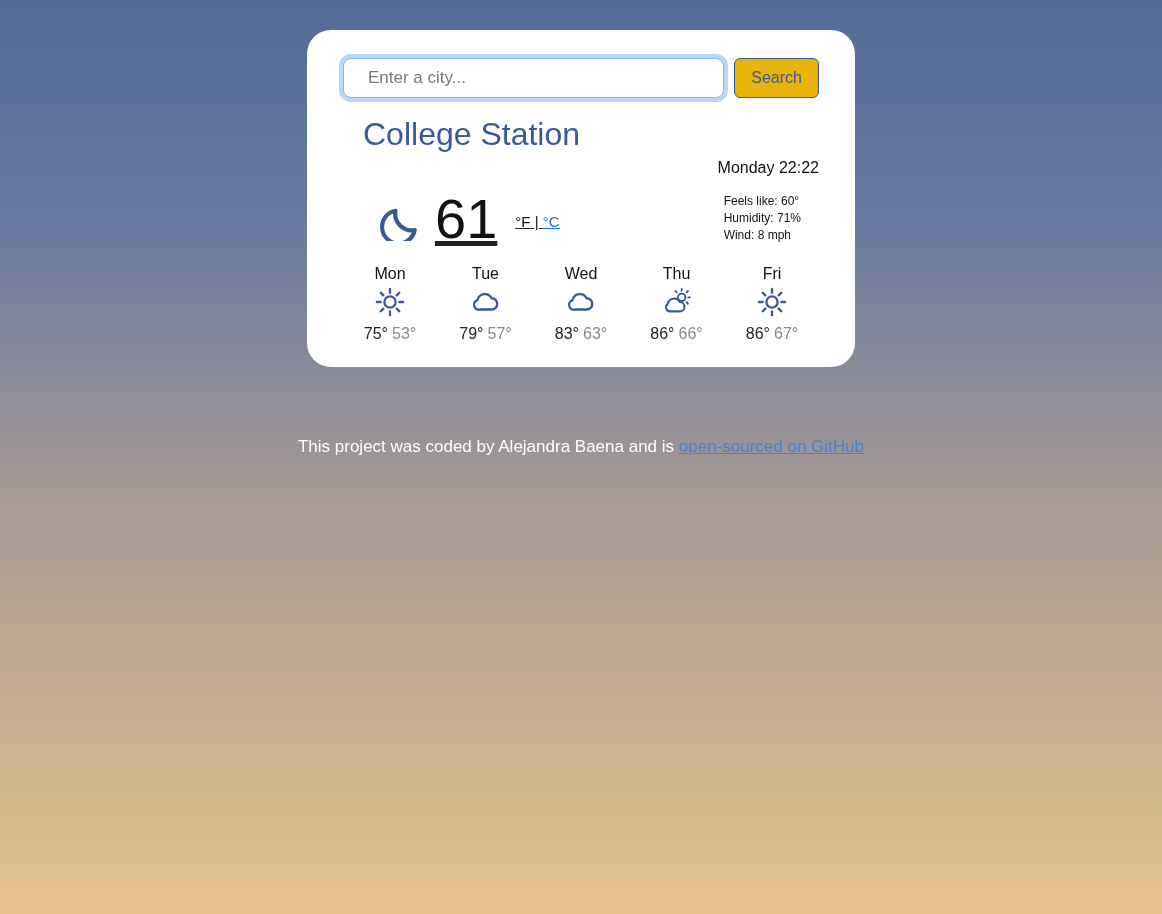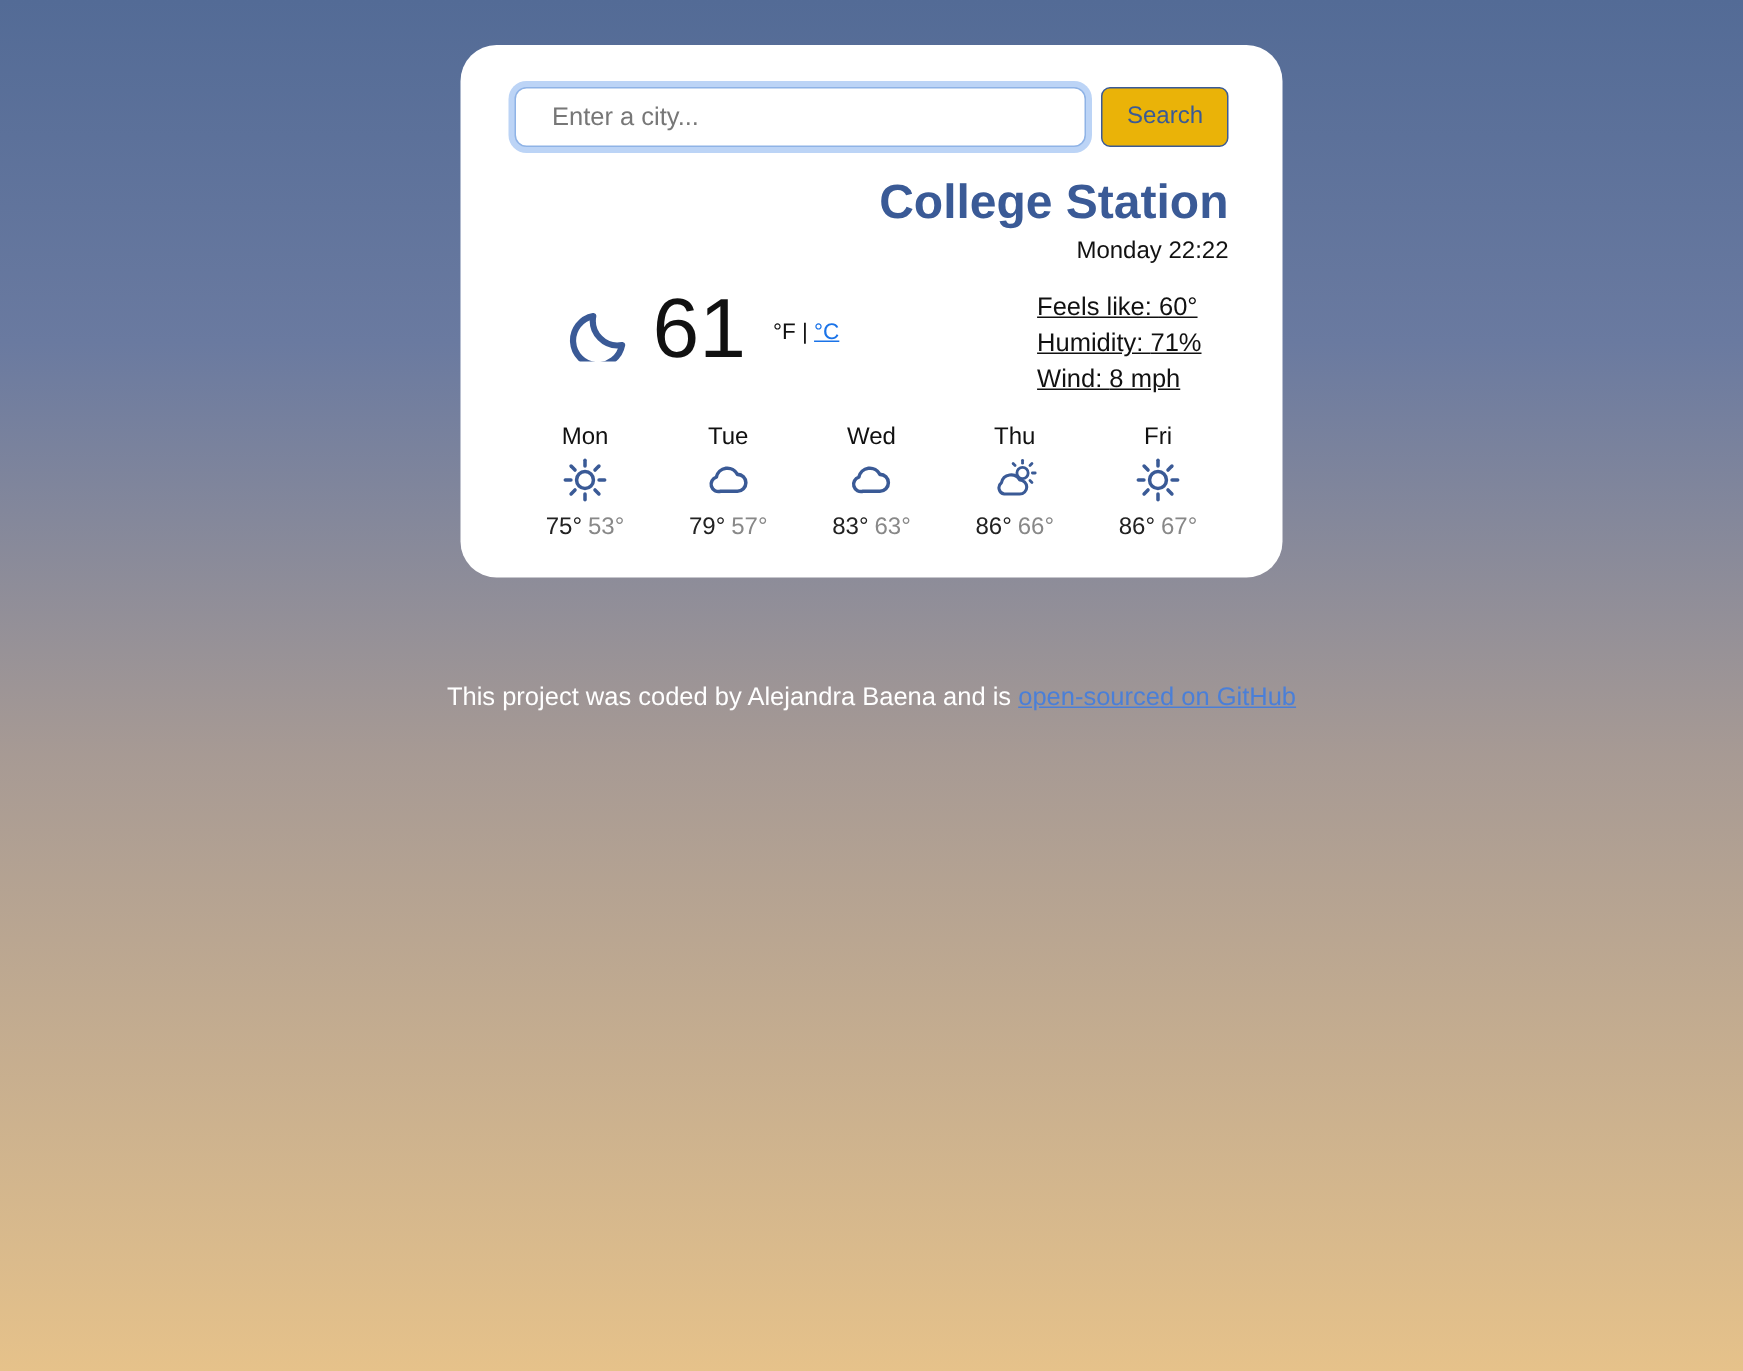--- a/index.html
+++ b/index.html
@@ -37,57 +37,56 @@
     padding: 8px 16px;
     font-size: 16px;
     color: #3a5a96;
     background: #eab308;
     border: 1px solid #3a5a96;
     border-radius: 6px;
     cursor: pointer;
   }
   .city {
     font-size: 32px;
-    font-weight: 700;
+    font-weight: 400;
     color: #3a5a96;
     margin-left: 20px;
     margin-bottom: 4px;
-    text-align: right;
   }
   .dateblock {
     margin-left: 60px;
     font-size: 16px;
     color: #111;
     line-height: 1.4;
     margin-bottom: 12px;
     text-align: right;
   }
   .currentrow {
     display: flex;
     align-items: flex-start;
     margin-bottom: 18px;
   }
   .cur-left {
     display: flex;
     align-items: center;
     gap: 12px;
     margin-left: 36px;
+    text-decoration: underline;
   }
   .cur-icon { width: 44px; height: 44px; color: #3a5a96; }
   .cur-temp { font-size: 56px; font-weight: 400; line-height: 1; color: #111; }
   .units { font-size: 15px; margin-left: 6px; margin-top: 4px; color: #111; }
   .units a { color: #1a73e8; text-decoration: underline; cursor: pointer; }
   .details {
     margin-left: auto;
-    font-size: 17px;
+    font-size: 12px;
     line-height: 1.4;
     color: #111;
     padding-right: 18px;
     padding-top: 2px;
-    text-decoration: underline;
   }
   .forecast {
     display: flex;
     justify-content: space-between;
     text-align: center;
     padding: 0 4px;
   }
   .fday { width: 86px; }
   .fday .dname { font-size: 16px; color: #111; margin-bottom: 4px; }
   .fday .ficon { width: 30px; height: 30px; color: #3a5a96; margin: 4px auto 8px auto; display: block; }

